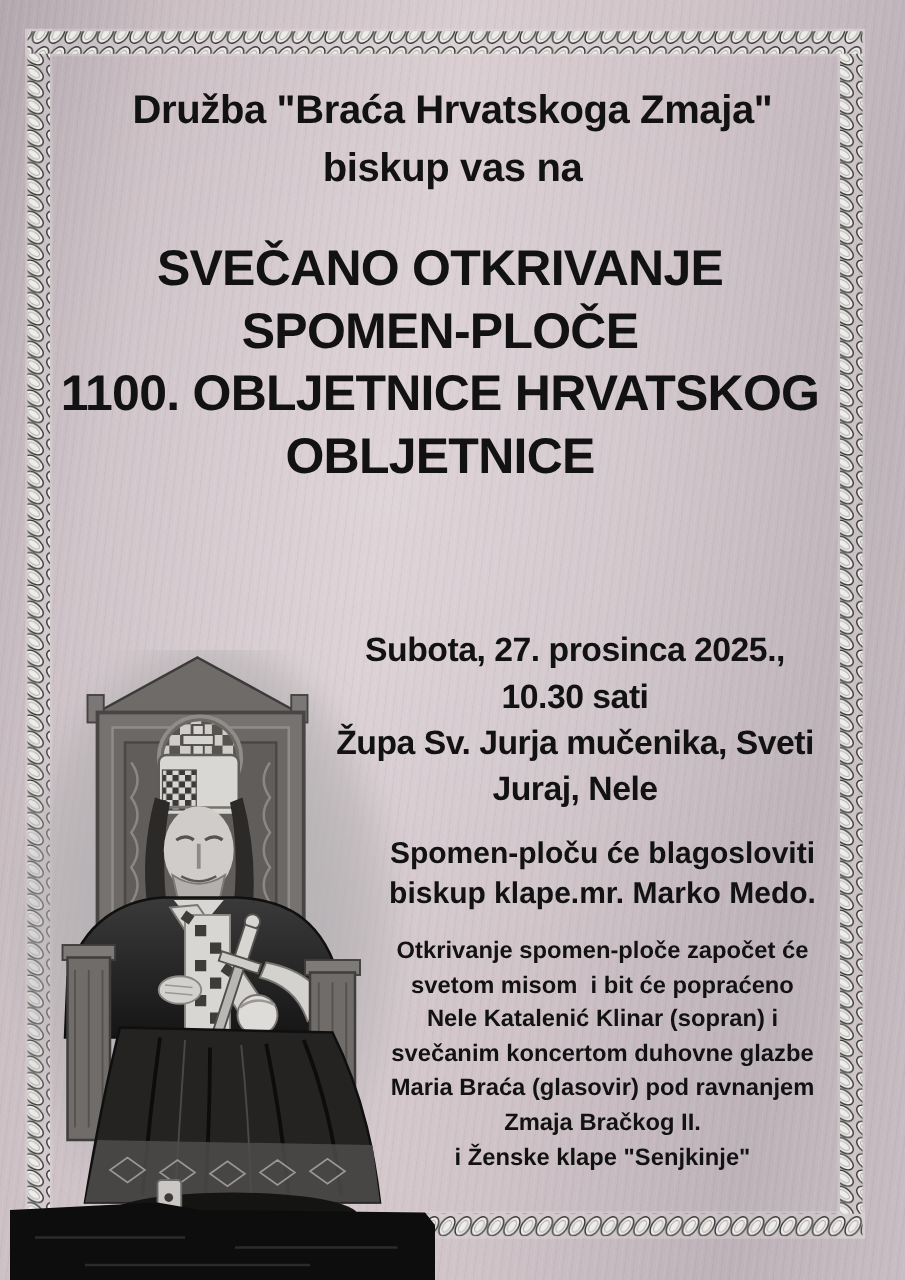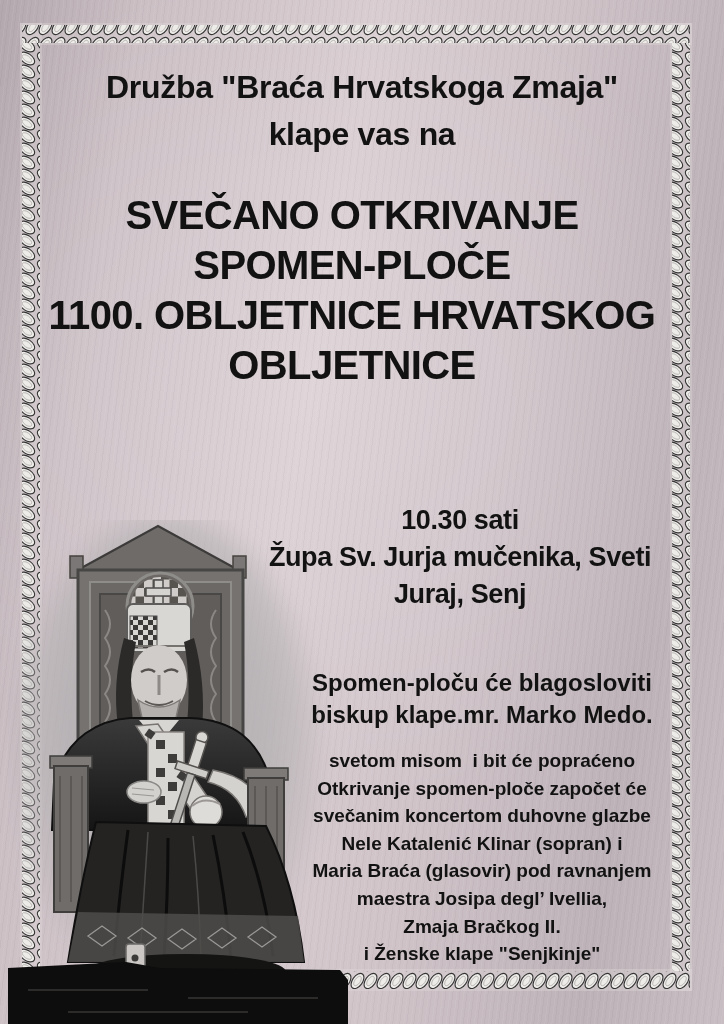--- a/index.html
+++ b/index.html
@@ -166,45 +166,45 @@
 
     <rect x="118" y="424" width="19" height="50" rx="3" fill="#cac7c4" stroke="#6b6967" stroke-width="1.5"></rect>
     <circle cx="127" cy="438" r="3.5" fill="#3b3a39"></circle>
 
     <polygon points="0,448 118,442 152,448 332,450 340,460 340,505 0,505" fill="#0d0d0d"></polygon>
     <path d="M20,470 h120 M180,478 h130 M60,492 h180" stroke="#2c2b2a" stroke-width="2"></path>
   </svg>
 
   <div class="txt intro">
     <div>Družba "Braća Hrvatskoga Zmaja"</div>
-    <div>klape vas na</div>
+    <div>biskup vas na</div>
   </div>
 
   <div class="txt title">
     <div>SVEČANO OTKRIVANJE</div>
     <div>SPOMEN-PLOČE</div>
     <div>1100. OBLJETNICE HRVATSKOG</div>
     <div>OBLJETNICE</div>
   </div>
 
   <div class="txt event">
+    <div>Subota, 27. prosinca 2025.,</div>
     <div>10.30 sati</div>
     <div>Župa Sv. Jurja mučenika, Sveti</div>
-    <div>Juraj, Senj</div>
+    <div>Juraj, Nele</div>
   </div>
 
   <div class="txt blessing">
     <div>Spomen-ploču će blagosloviti</div>
     <div>biskup klape.mr. Marko Medo.</div>
   </div>
 
   <div class="txt program">
+    <div>Otkrivanje spomen-ploče započet će</div>
     <div>svetom misom  i bit će popraćeno</div>
-    <div>Otkrivanje spomen-ploče započet će</div>
+    <div>Nele Katalenić Klinar (sopran) i</div>
     <div>svečanim koncertom duhovne glazbe</div>
-    <div>Nele Katalenić Klinar (sopran) i</div>
     <div>Maria Braća (glasovir) pod ravnanjem</div>
-    <div>maestra Josipa degl’ Ivellia,</div>
     <div>Zmaja Bračkog II.</div>
     <div>i Ženske klape "Senjkinje"</div>
   </div>
 
 </div>
 
 </body></html>

